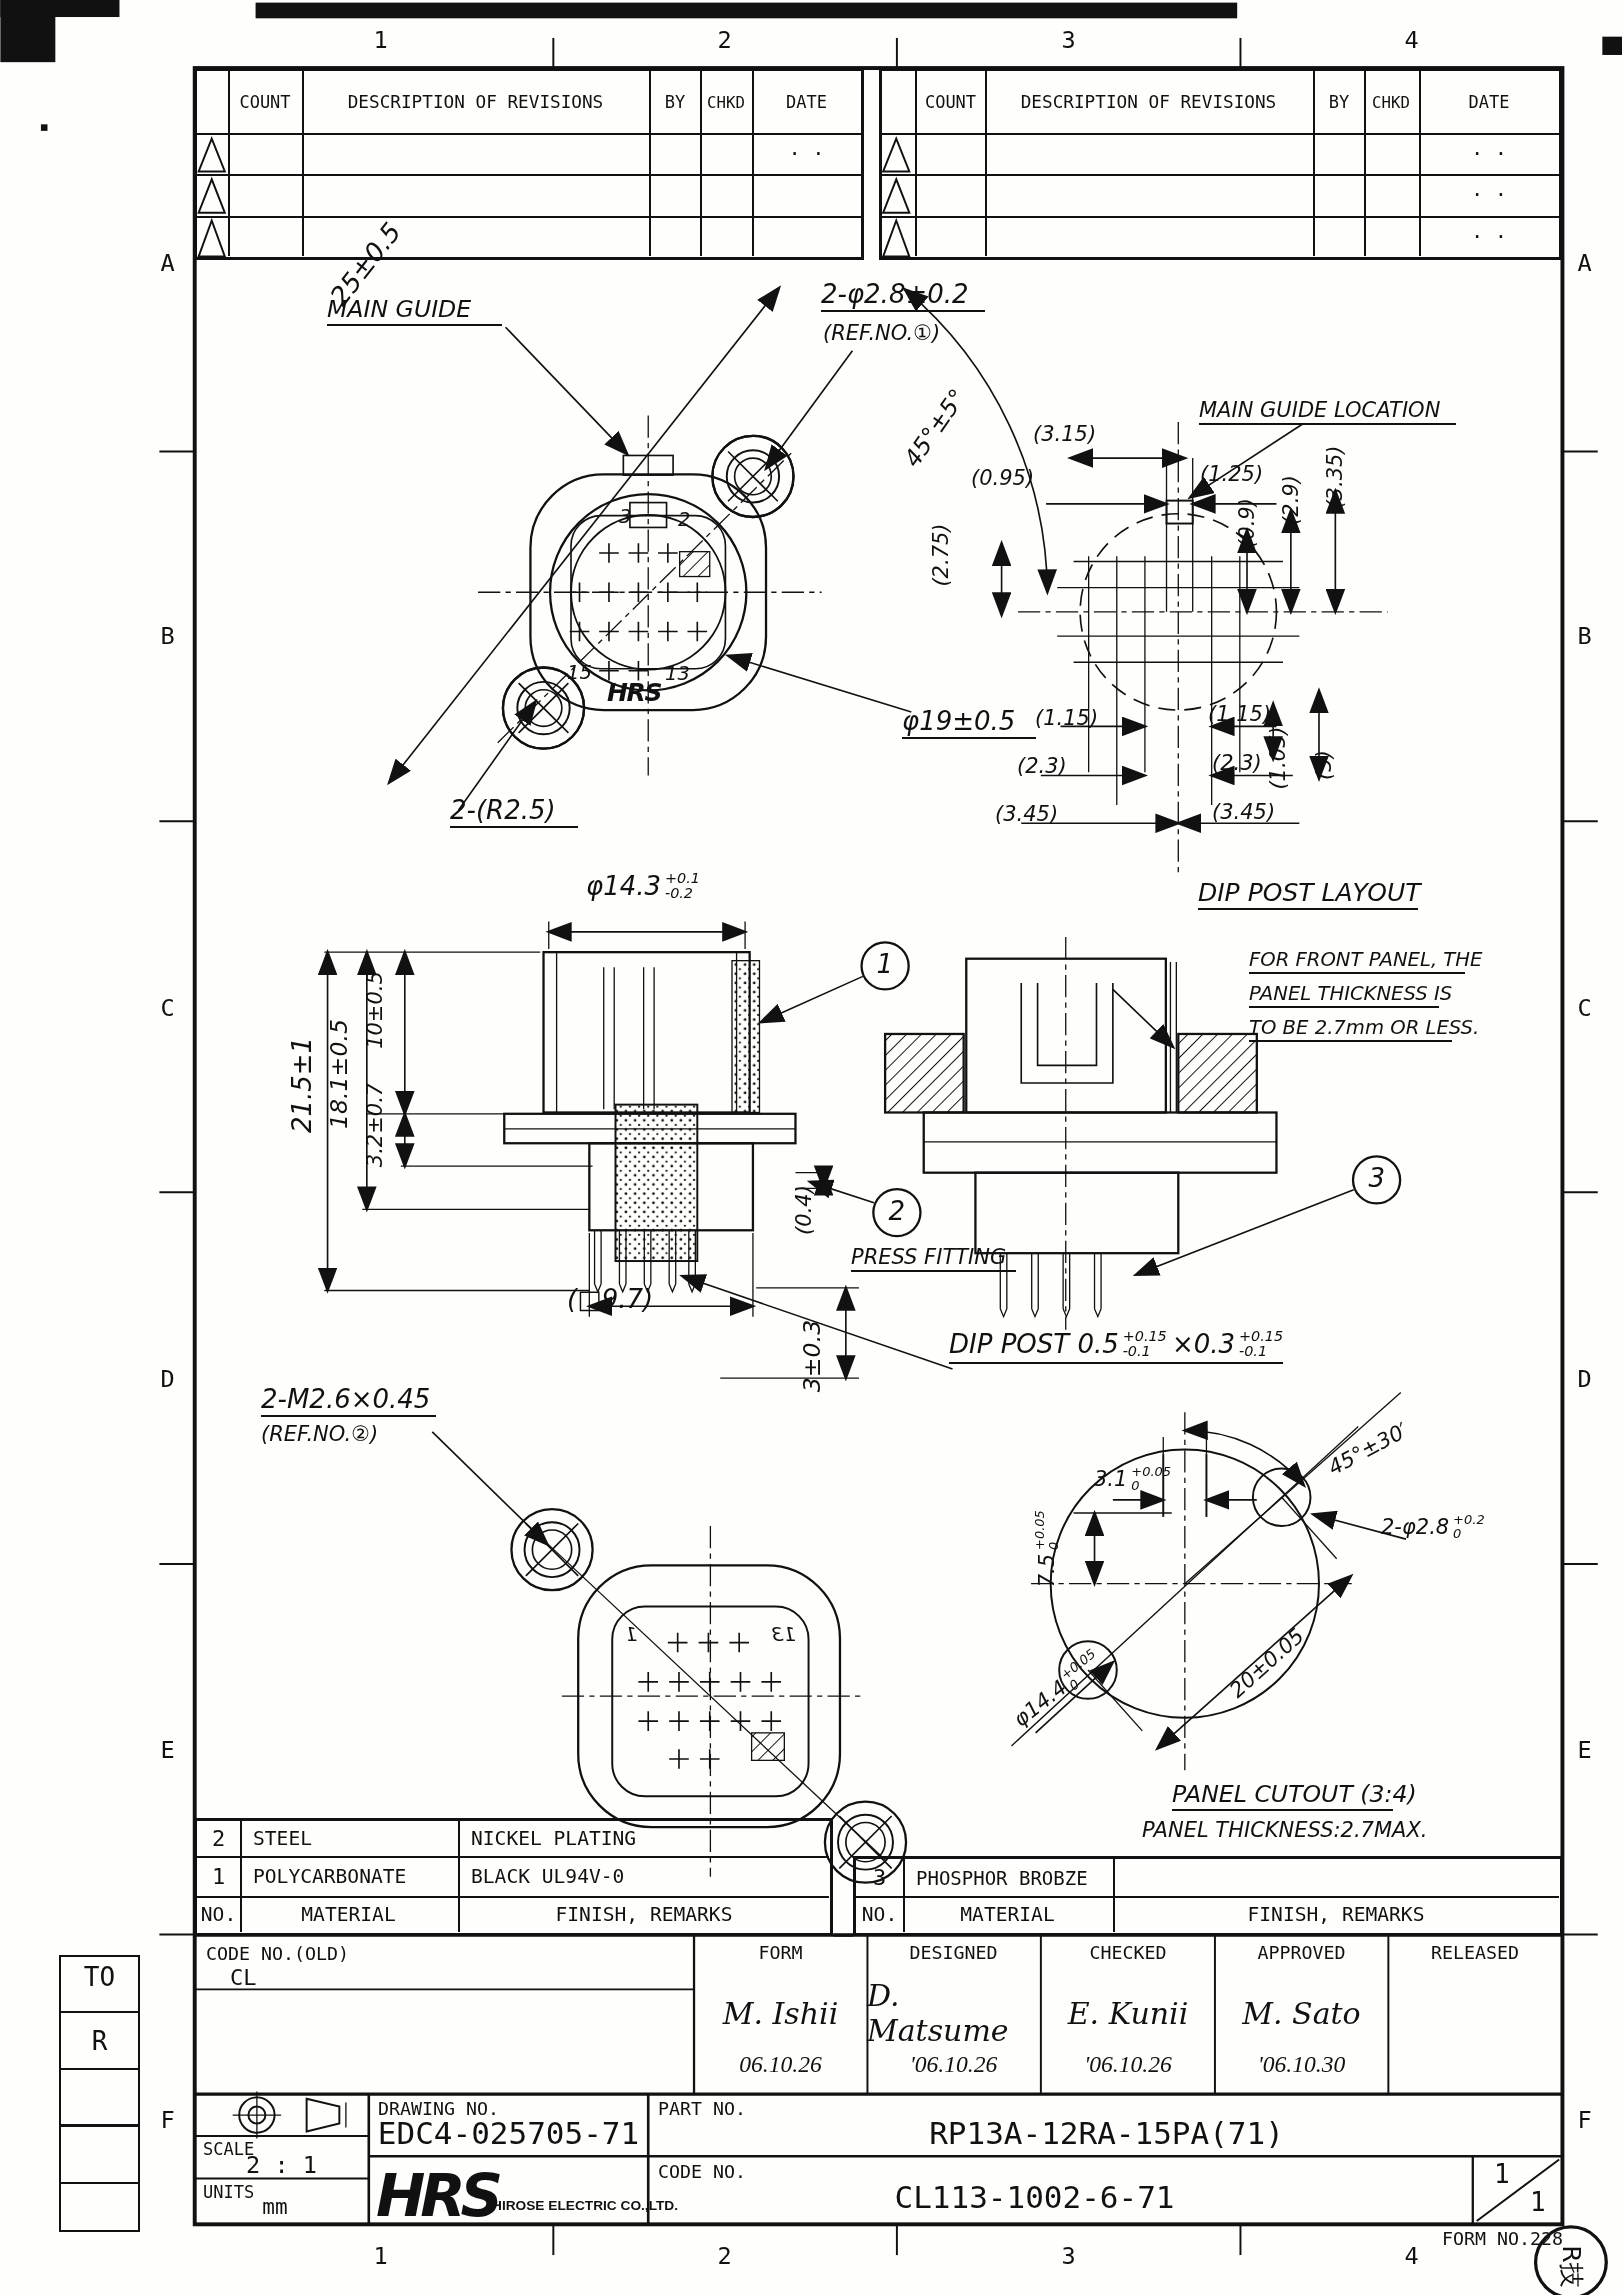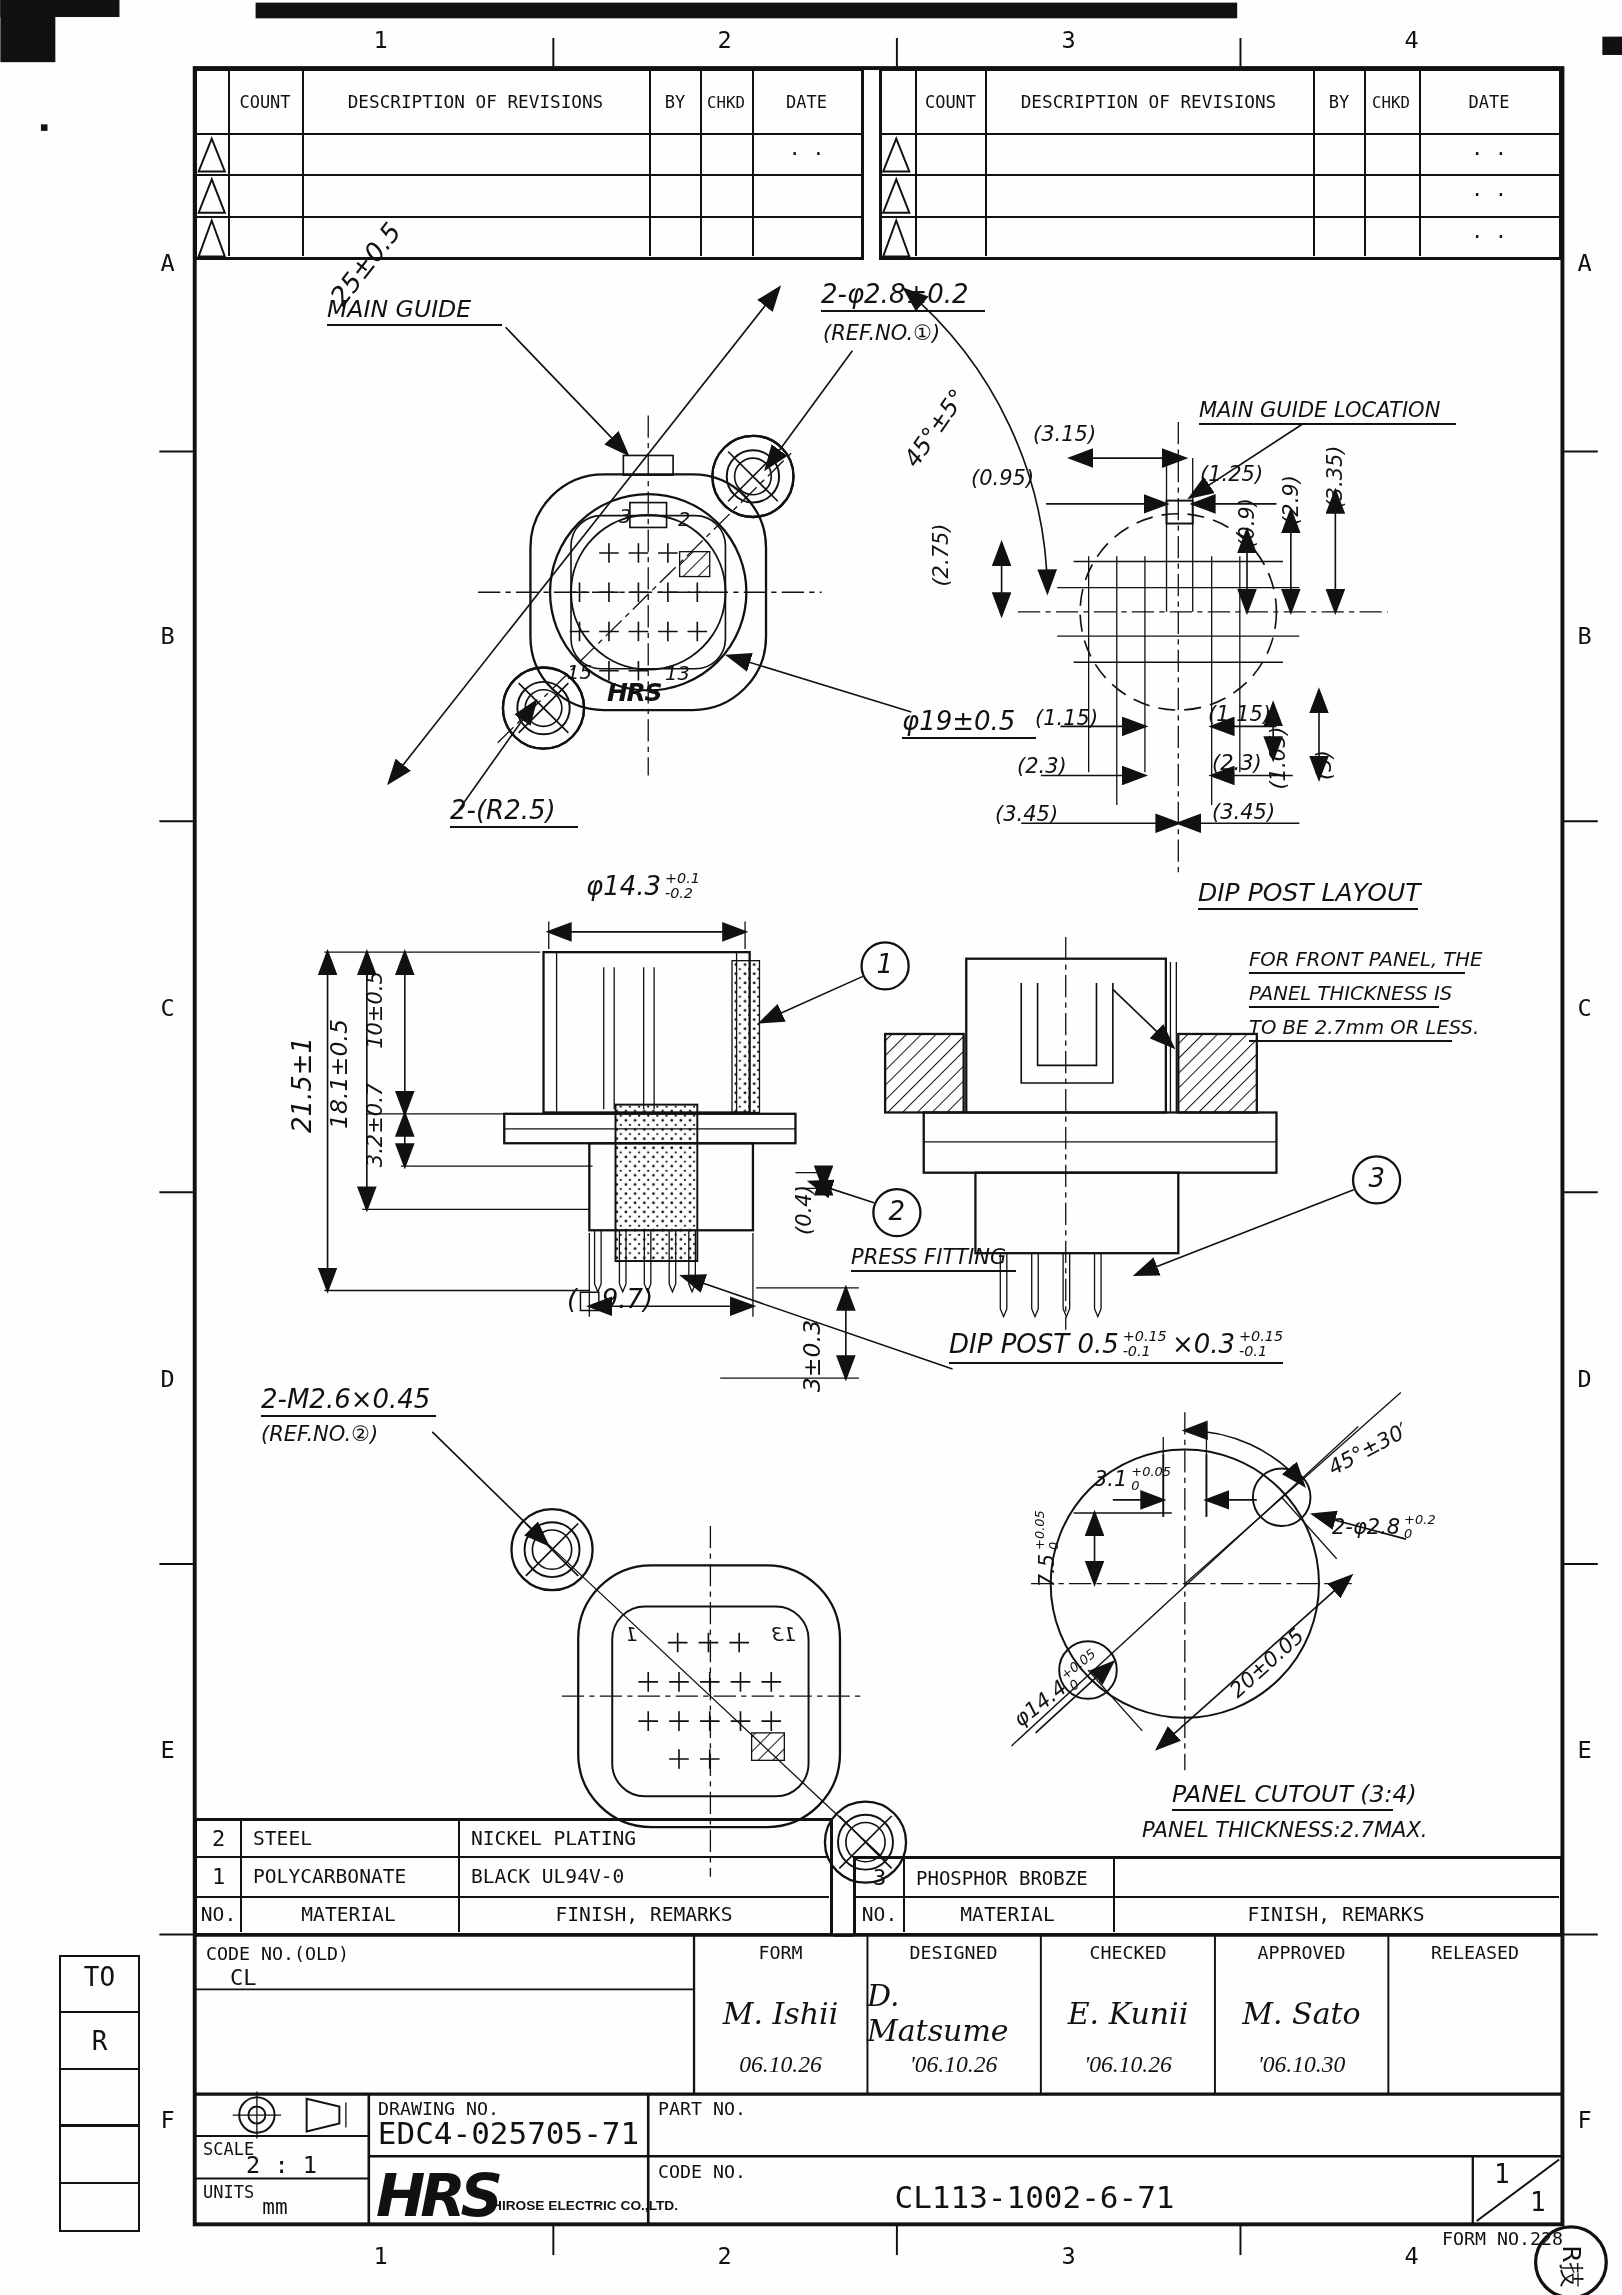--- a/index.html
+++ b/index.html
@@ -467,21 +467,21 @@
 <div class="abs hw hw30" style="left:771px;top:1623px;transform:scaleX(-1);">13</div>
 
 <div class="abs hw hw32 rot ctr" style="left:1309px;top:1437px;width:118px;transform:rotate(-28deg);">45°±30′</div>
 <div class="abs cmp" style="left:1094px;top:1465px;">
   <span class="hw hw32">3.1</span>
   <span class="tol" style="font-size:13px;line-height:13.7px;">
     <span>+0.05</span>
     <span>0</span>
   </span>
 </div>
-<div class="abs cmp" style="left:1332px;top:1513px;">
+<div class="abs cmp" style="left:1381px;top:1513px;">
   <span class="hw hw32">2-φ2.8</span>
   <span class="tol" style="font-size:13px;line-height:13.7px;">
     <span>+0.2</span>
     <span>0</span>
   </span>
 </div>
 <div class="abs cmp rot" style="left:1008px;top:1535px;transform:rotate(-90deg);transform-origin:center;">
   <span class="hw hw32">7.5</span>
   <span class="tol" style="font-size:13px;line-height:13.7px;">
     <span>+0.05</span>
@@ -537,20 +537,21 @@
 <div class="cell sig" style="left:867px;top:1990px;width:173px;height:46px;">D. Matsume</div>
 <div class="cell sig" style="left:1041px;top:1990px;width:174px;height:46px;">E. Kunii</div>
 <div class="cell sig" style="left:1215px;top:1990px;width:173px;height:46px;">M. Sato</div>
 <div class="cell sigdate" style="left:694px;top:2045px;width:173px;height:39px;">06.10.26</div>
 <div class="cell sigdate" style="left:867px;top:2045px;width:173px;height:39px;">'06.10.26</div>
 <div class="cell sigdate" style="left:1041px;top:2045px;width:174px;height:39px;">'06.10.26</div>
 <div class="cell sigdate" style="left:1215px;top:2045px;width:173px;height:39px;">'06.10.30</div>
 <div class="abs mono" style="left:378px;top:2098px;font-size:18.3px;">DRAWING NO.</div>
 <div class="cell mono" style="left:369px;top:2112px;width:279px;height:42px;font-size:31px;">EDC4-025705-71</div>
 <div class="abs mono" style="left:658px;top:2098px;font-size:18.3px;">PART NO.</div>
+<div class="cell mono" style="left:707px;top:2112px;width:799px;height:42px;font-size:31px;">RP13A-12RA-15PA(71)</div>
 <div class="abs mono" style="left:203px;top:2139px;font-size:17px;">SCALE</div>
 <div class="cell mono" style="left:216px;top:2152px;width:131px;height:26px;font-size:23.6px;">2 : 1</div>
 <div class="abs mono" style="left:203px;top:2182px;font-size:17px;">UNITS</div>
 <div class="cell mono" style="left:216px;top:2194px;width:118px;height:26px;font-size:21px;">mm</div>
 <div class="abs" style="left:376px;top:2161px;font-family:'DejaVu Sans',sans-serif;font-weight:900;font-style:italic;font-size:59px;letter-spacing:-5.2px;">HRS</div>
 <div class="abs" style="left:492px;top:2198px;font-family:'Liberation Sans',sans-serif;font-weight:bold;font-size:13.7px;">HIROSE ELECTRIC CO.,LTD.</div>
 <div class="abs mono" style="left:658px;top:2161px;font-size:18.3px;">CODE NO.</div>
 <div class="cell mono" style="left:694px;top:2177px;width:681px;height:39px;font-size:31px;">CL113-1002-6-71</div>
 <div class="abs mono" style="left:1494px;top:2159px;font-size:26px;">1</div>
 <div class="abs mono" style="left:1530px;top:2187px;font-size:26px;">1</div>

